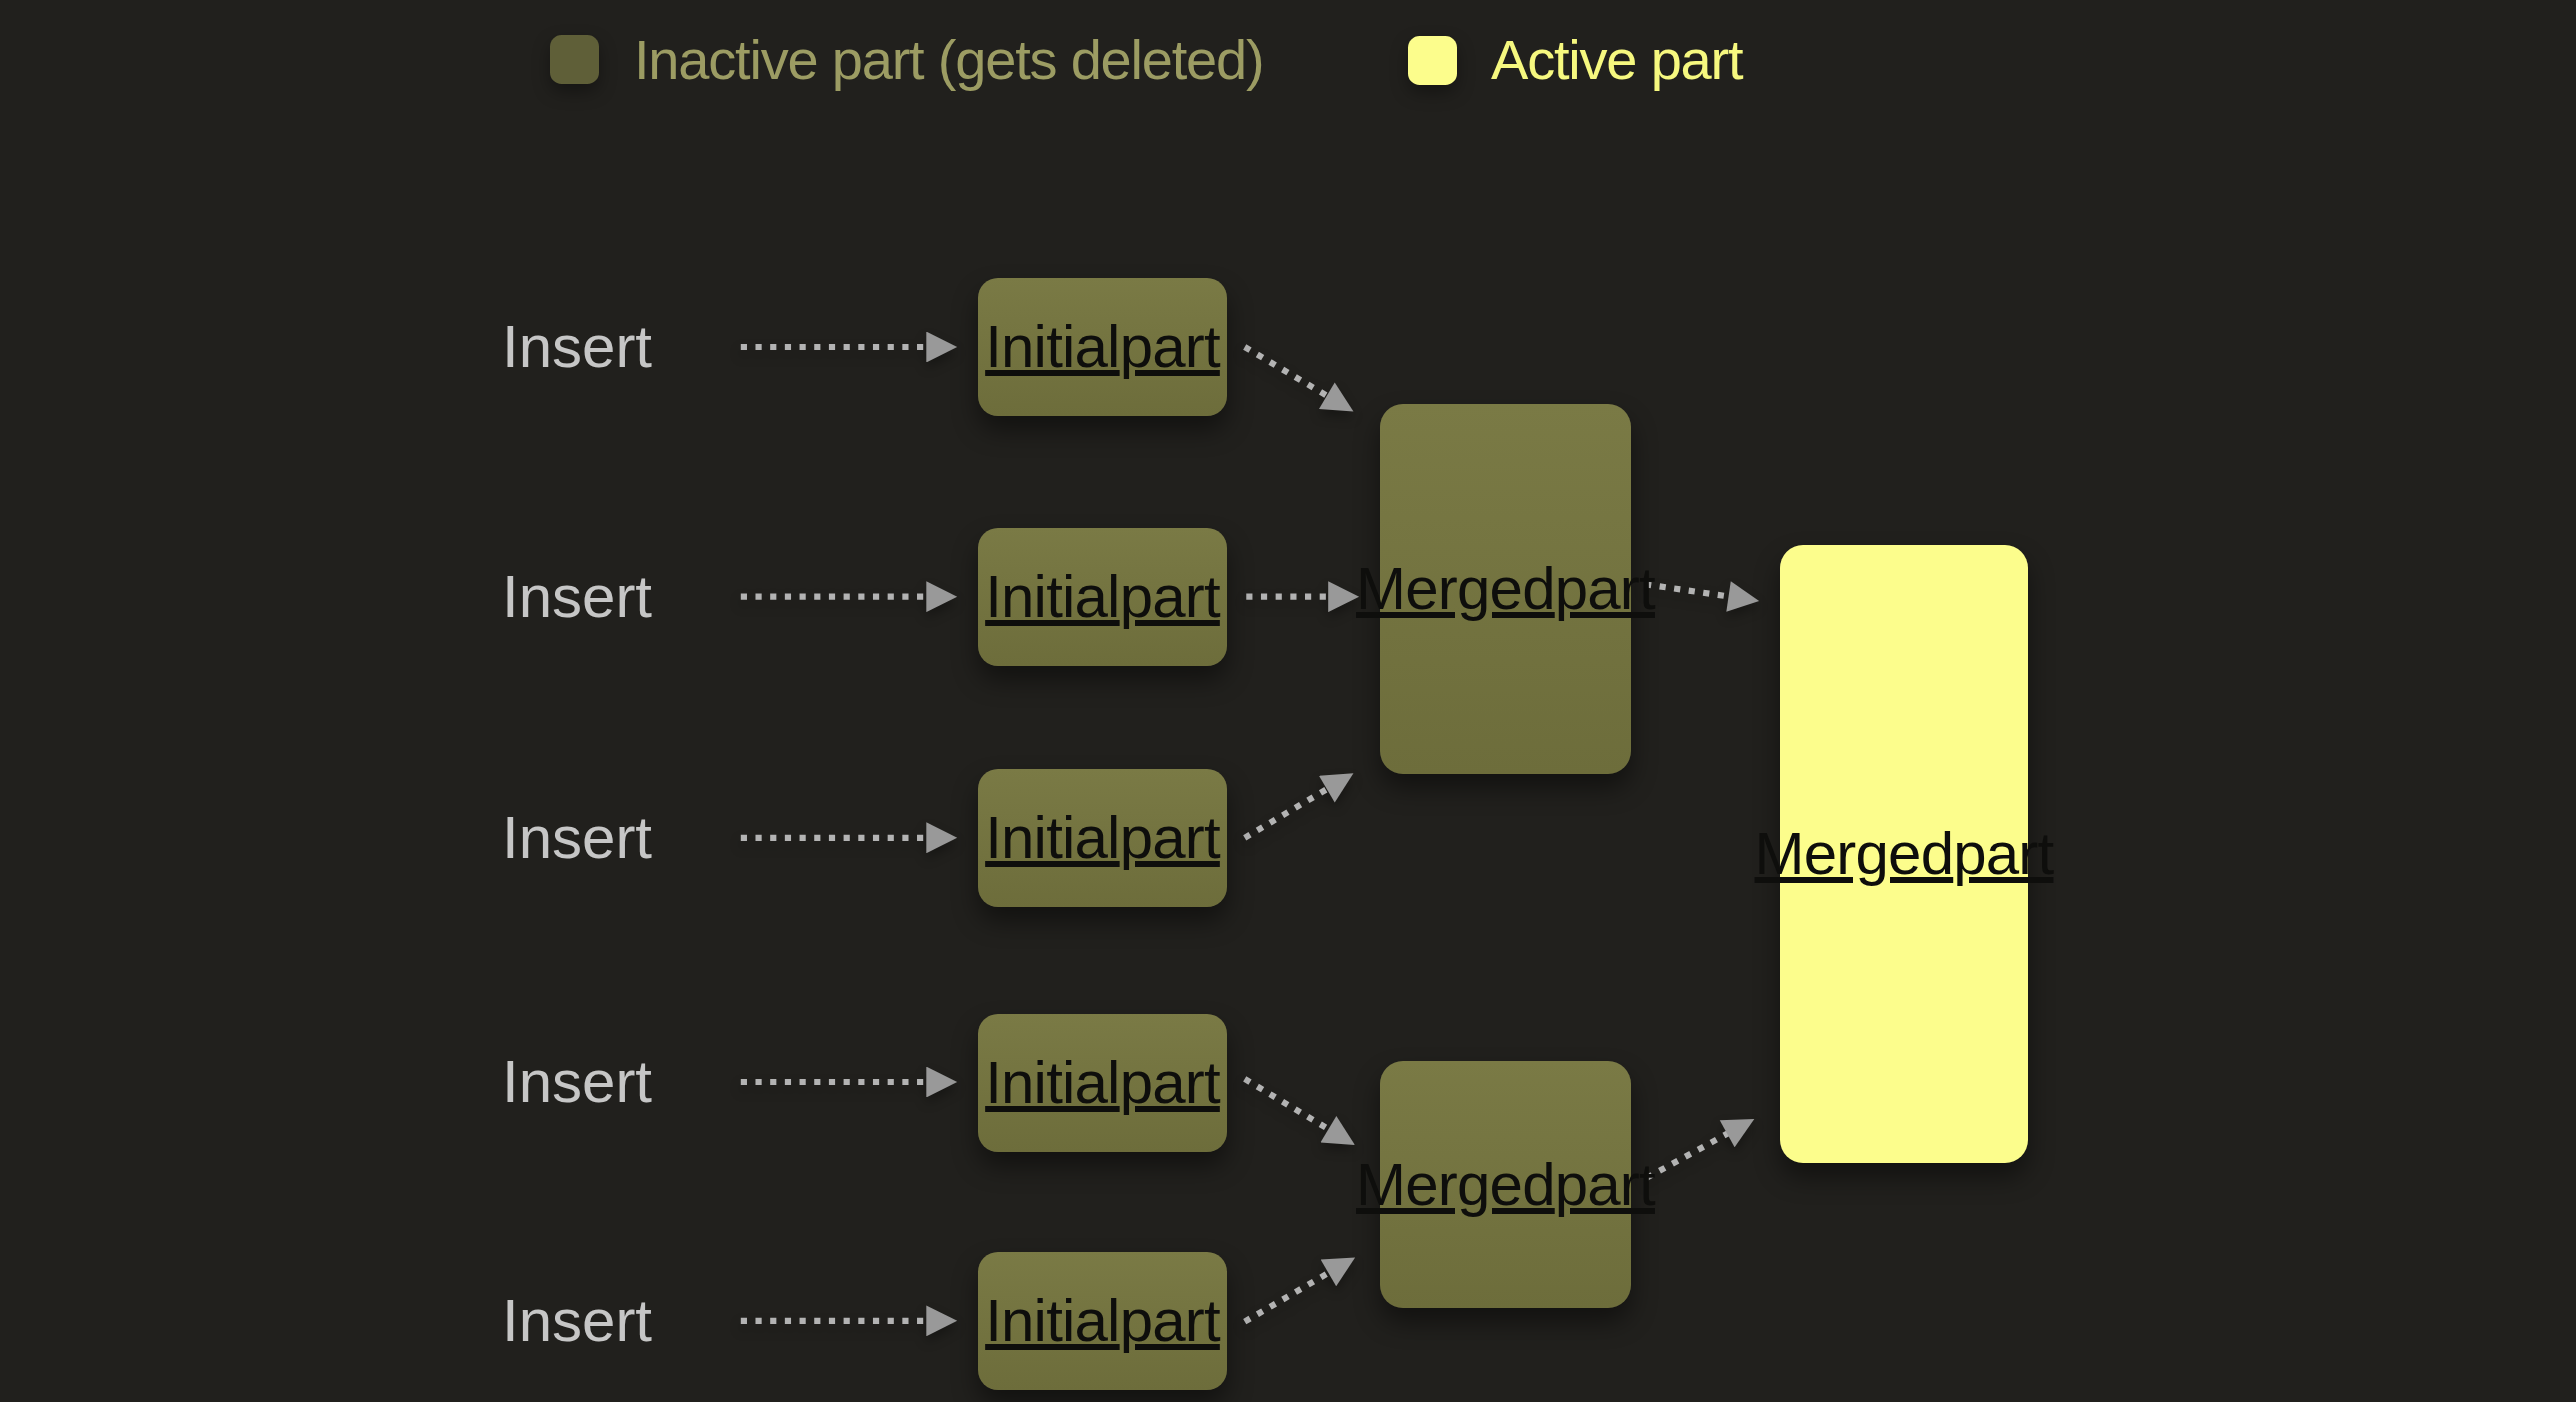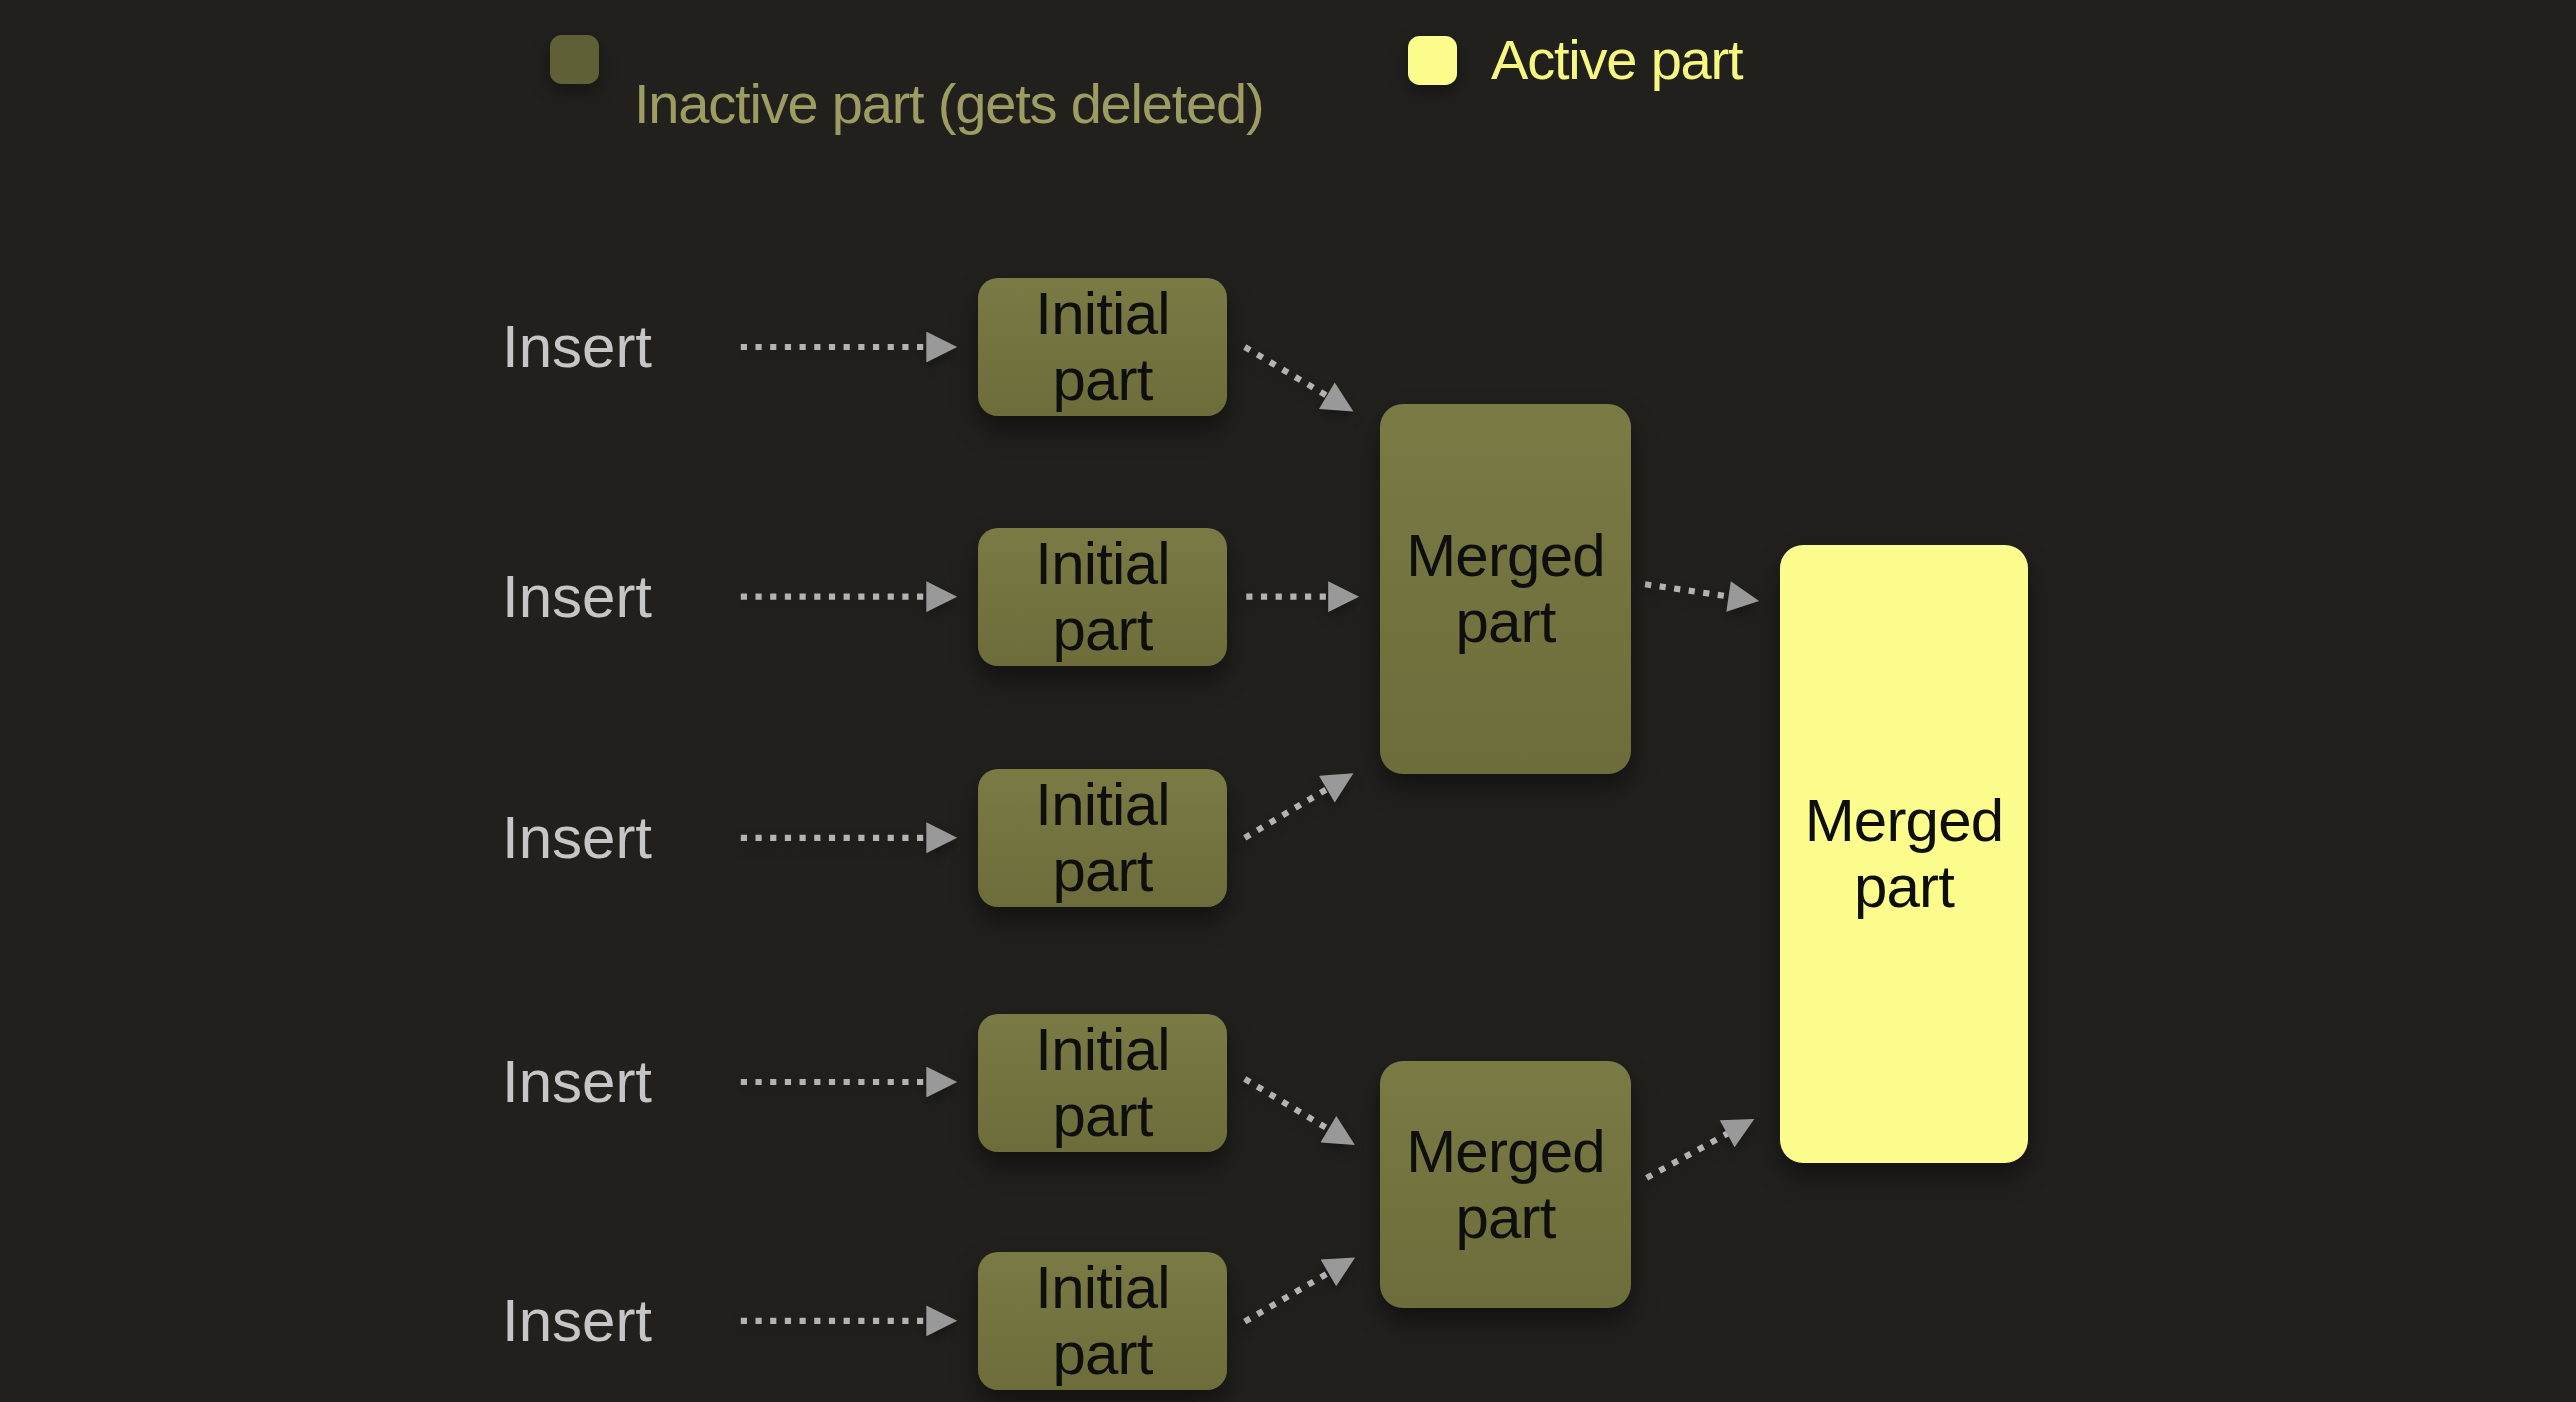--- a/index.html
+++ b/index.html
@@ -21,30 +21,30 @@
     background:var(--background);
     font-family:"Liberation Sans", sans-serif;
   }
   
   .swatch{position:absolute;width:49px;height:49px;border-radius:11.6px;display:block;
           box-shadow:0 7.7px 17px rgba(0,0,0,0.35);}
   .swatch.inactive{left:550px;top:35px;background:var(--inactive-swatch);}
   .swatch.active{left:1408px;top:36px;background:var(--active-fill);}
   .legend-label{position:absolute;top:29px;height:62px;line-height:62px;
                 font-size:56px;letter-spacing:-1.2px;white-space:nowrap;}
-  .legend-label.inactive-label{left:634px;color:var(--inactive-text);margin-top:44px;}
+  .legend-label.inactive-label{left:634px;color:var(--inactive-text);}
   .legend-label.active-label{left:1491px;color:var(--active-text);}
   
   .insert-label{position:absolute;left:433px;width:288px;height:62px;line-height:62px;
                 text-align:center;font-size:60px;color:var(--insert-text);white-space:nowrap;}
   .ins-1{top:316px;} .ins-2{top:566px;} .ins-3{top:807px;} .ins-4{top:1051px;} .ins-5{top:1290px;}
   
-  .node{position:absolute;display:flex;flex-direction:column;align-items:center;justify-content:center;
+  .node{position:absolute;display:flex;align-items:center;justify-content:center;
         border-radius:23px;color:var(--node-text);font-size:60px;line-height:66px;letter-spacing:-0.8px;
-        text-align:center;box-shadow:0 14px 26px rgba(0,0,0,0.45);}
+        text-align:center;box-shadow:0 14px 26px rgba(0,0,0,0.45);text-decoration:underline;}
   .node.olive{background:linear-gradient(180deg,var(--inactive-fill-top),var(--inactive-fill-bottom));}
   .node.yellow{background:var(--active-fill);}
   .node.initial{border-radius:20px;}
   .init-1{left:978px;top:278px;width:249px;height:138px;}
   .init-2{left:978px;top:528px;width:249px;height:138px;}
   .init-3{left:978px;top:769px;width:249px;height:138px;}
   .init-4{left:978px;top:1014px;width:249px;height:138px;}
   .init-5{left:978px;top:1252px;width:249px;height:138px;}
   .merged-1{left:1380px;top:404px;width:251px;height:370px;}
   .merged-2{left:1380px;top:1061px;width:251px;height:247px;}

